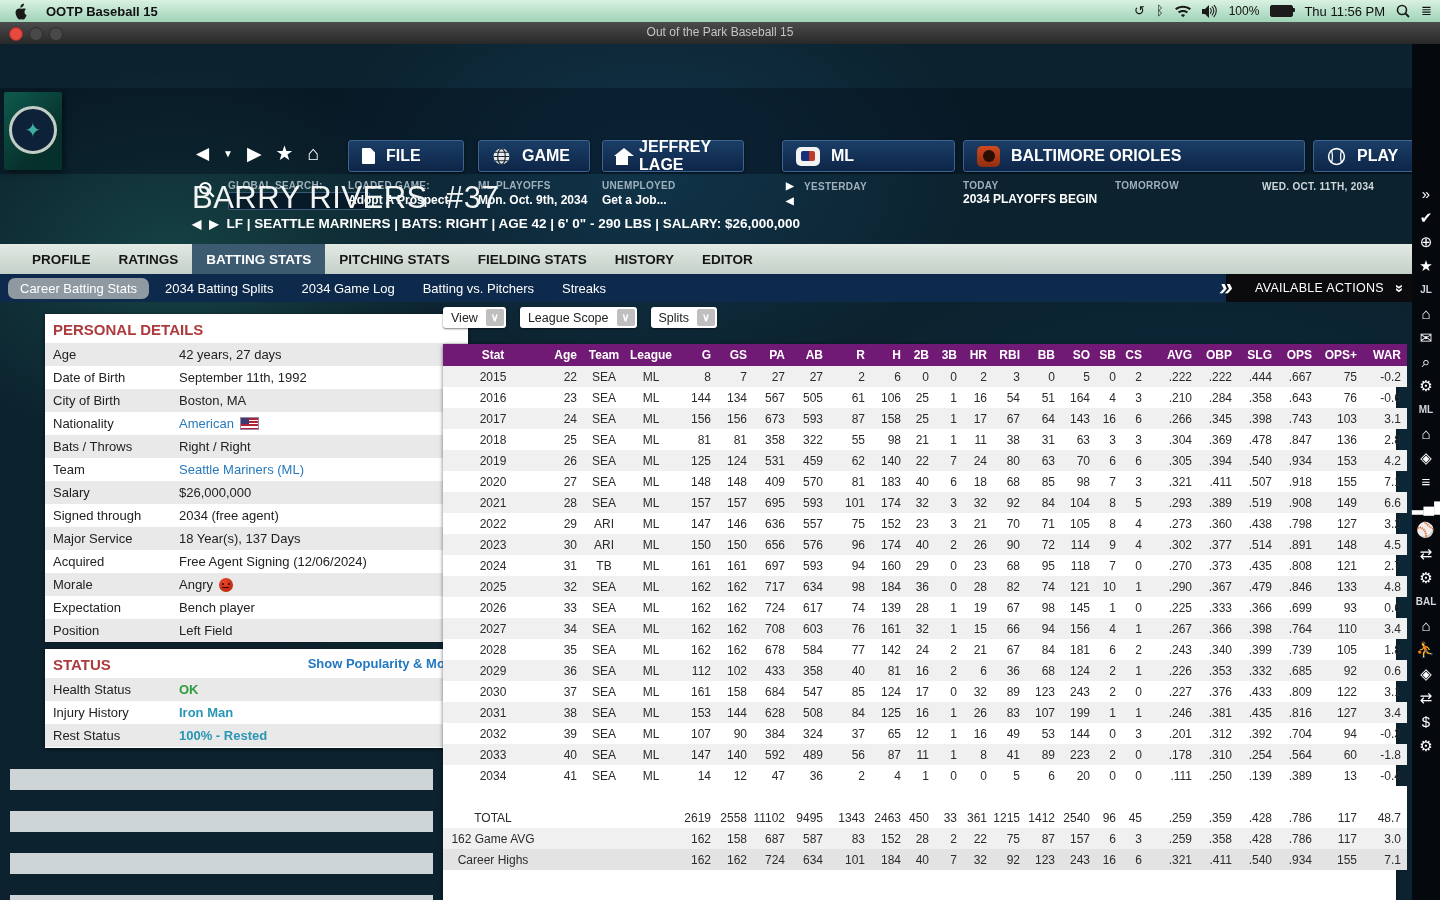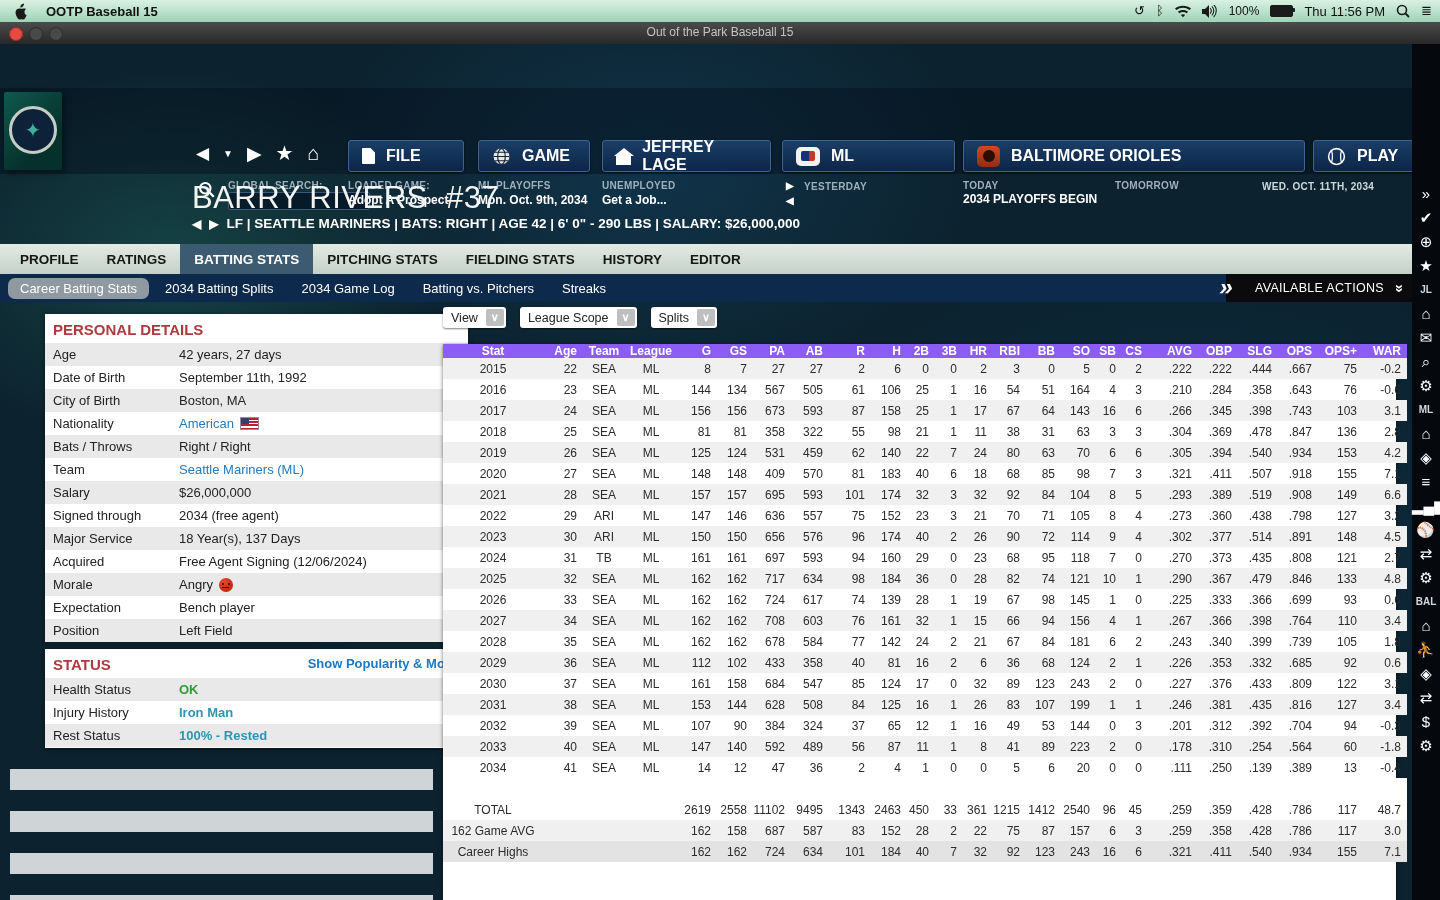--- a/index.html
+++ b/index.html
@@ -65,21 +65,21 @@
   .gsearch-input{position:absolute;left:228px;top:104px;width:142px;height:18px;background:rgba(6,22,38,.85);
     border:1px solid #3a5a7a;border-radius:2px;color:#fff;font-size:12px;padding:0 4px;box-sizing:border-box;}
 
   
   .pname{position:absolute;left:192px;top:136px;color:#f2f4f4;font-size:31px;letter-spacing:.5px;}
   .psub{position:absolute;left:192px;top:172px;color:#fff;font-size:13.5px;font-weight:700;display:flex;gap:8px;align-items:center;}
   .psub .arr{font-size:12px;}
 
   
   .tabbar{position:absolute;left:0;top:200px;width:1412px;height:30px;
-    background:linear-gradient(#e3eae4,#c3d0c8);display:flex;align-items:stretch;padding-left:6px;}
+    background:linear-gradient(#e3eae4,#c3d0c8);display:flex;align-items:stretch;padding-left:18px;}
   .tab{display:flex;align-items:center;padding:0 14px;font-size:13.5px;font-weight:700;color:#161616;}
   .tab.selected{background:#3c5a70;color:#fff;}
   .subtabbar{position:absolute;left:0;top:230px;width:1412px;height:28px;background:#0d2a4c;
     display:flex;align-items:center;padding-left:8px;}
   .subtab{color:#fff;font-size:13px;padding:3px 12px;margin-right:4px;border-radius:7px;}
   .subtab.selected{background:#8e99a2;}
   .actions{position:absolute;left:1226px;top:230px;width:186px;height:28px;background:#0b0b0d;
     display:flex;align-items:center;color:#fff;}
   .actions .deco{font-size:24px;font-weight:700;margin:-3px 10px 0 -6px;transform:skewX(-12deg);}
   .actions .lbl{font-size:12.5px;letter-spacing:.3px;flex:1;text-align:center;}
@@ -112,21 +112,21 @@
   .filterbtn{display:flex;align-items:center;background:#fff;border-radius:3px;box-shadow:0 1px 2px rgba(0,0,0,.5);
     font-size:12.5px;color:#222;height:21px;}
   .filterbtn .flbl{padding:0 8px;}
   .filterbtn .chev{width:18px;height:17px;background:#bfbfbf;border-radius:2px;margin-right:2px;
     color:#fff;font-weight:700;font-size:11px;display:flex;align-items:center;justify-content:center;}
 
   
   .stats-panel{position:absolute;left:443px;top:300px;width:953px;height:590px;background:#fff;
     box-shadow:0 1px 4px rgba(0,0,0,.55);}
   #stats-table{width:100%;border-collapse:collapse;table-layout:fixed;font-size:12px;color:#2b2b2b;}
-  #stats-table th{background:#8b5cf6;color:#fff;font-weight:700;height:14px;padding:0 6px 0 0;white-space:nowrap;overflow:hidden;}
+  #stats-table th{background:#701a75;color:#fff;font-weight:700;height:22px;padding:0 6px 0 0;white-space:nowrap;overflow:hidden;}
   #stats-table td{height:21px;padding:0 6px 0 0;white-space:nowrap;overflow:hidden;}
   #stats-table .c{text-align:center;padding-right:0;}
   #stats-table .r{text-align:right;}
   #year-body tr:nth-child(odd){background:#f0f0f0;}
   tr.spacer td{height:20px;background:#fff;}
   tr.sum-total{background:#fff;}
   tr.sum-avg{background:#f0f0f0;}
   tr.sum-highs{background:#e3e3e3;}
 
   
@@ -205,21 +205,21 @@
       <div class="navbtn" style="left:478px;width:112px">
         <span>
           <svg width="19" height="19" viewBox="0 0 20 20">
               <circle cx="10" cy="10" r="8.3" fill="#e8e8e8"></circle>
               <ellipse cx="10" cy="10" rx="4" ry="8.3" fill="none" stroke="#123" stroke-width="1.2"></ellipse>
               <path d="M1.7 10h16.6M3 5.5h14M3 14.5h14" stroke="#123" stroke-width="1.2" fill="none"></path>
             </svg>
         </span>
         <span>GAME</span>
       </div>
-      <div class="navbtn" style="left:602px;width:169px">
+      <div class="navbtn" style="left:602px;width:142px">
         <span class="house-ico"></span>
         <span>JEFFREY LAGE</span>
       </div>
       <div class="navbtn" style="left:782px;width:173px">
         <span class="pillow-ml">
             <i></i>
           </span>
         <span>ML</span>
       </div>
       <div class="navbtn" style="left:963px;width:342px">

